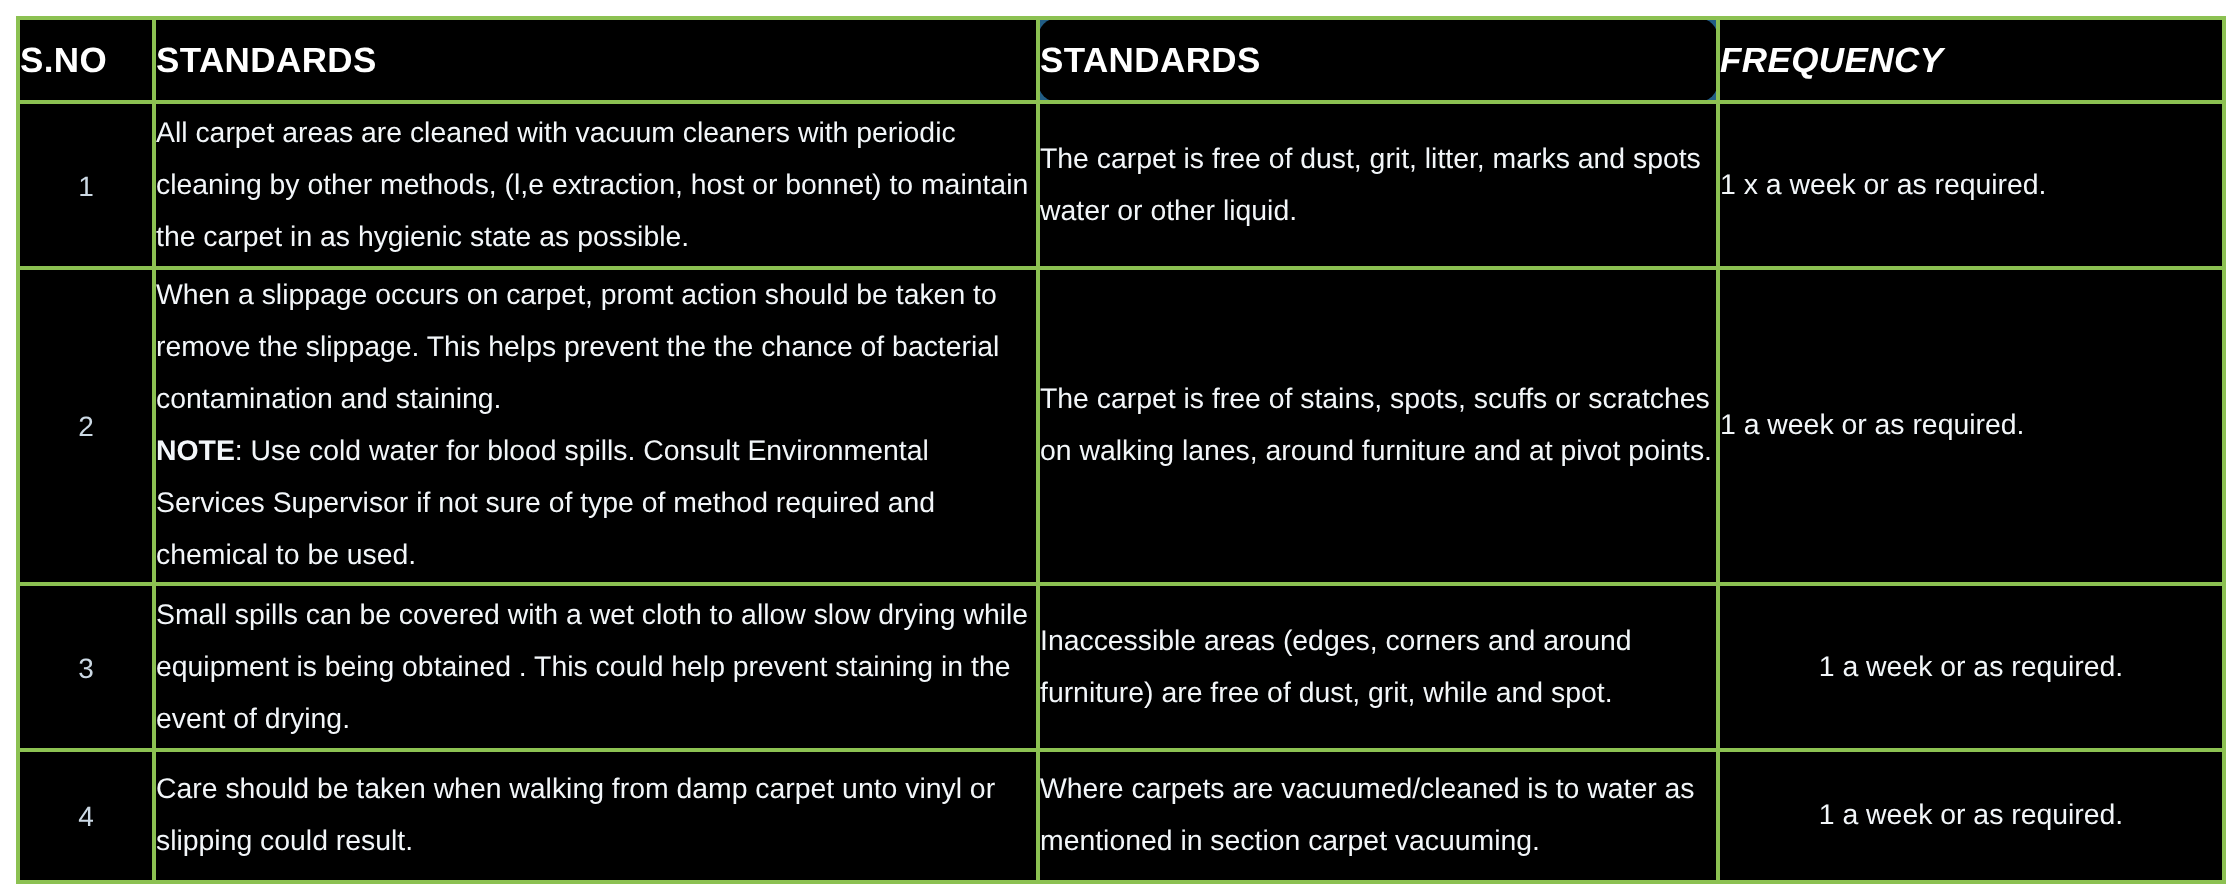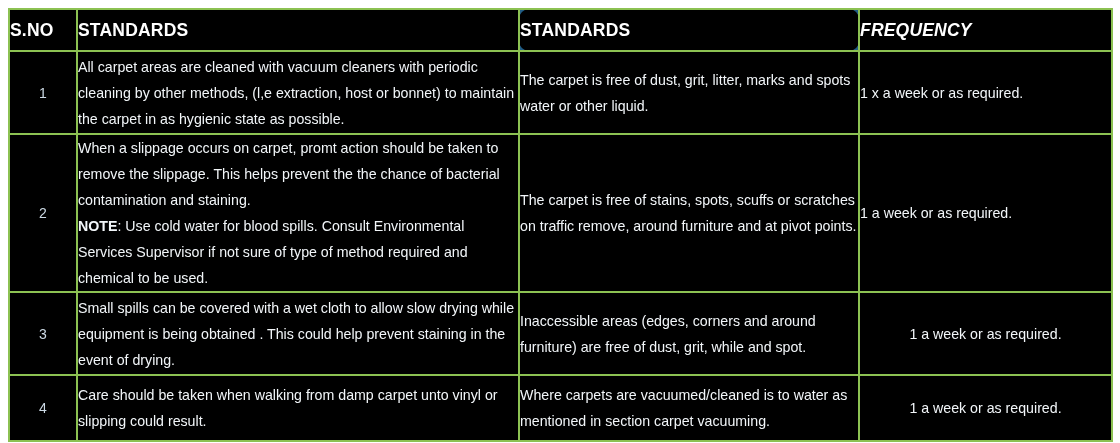--- a/index.html
+++ b/index.html
@@ -133,21 +133,21 @@
       <tr class="row-2">
         <td class="cell-sno">2</td>
         <td class="cell-proc">
           <div class="proc-block">
             <span>When a slippage occurs on carpet, promt action should be taken to remove the slippage. This helps prevent the the chance of bacterial contamination and staining.</span><br>
             <span class="note-label">NOTE</span><span>: Use cold water for blood spills. Consult Environmental Services Supervisor if not sure of type of method required and chemical to be used.</span>
           </div>
         </td>
         <td class="cell-std">
           <div class="std-block">
-            <span> The carpet is free of stains, spots, scuffs or scratches on traffic remove, around furniture and at pivot points.</span>
+            <span> The carpet is free of stains, spots, scuffs or scratches on walking lanes, around furniture and at pivot points.</span>
           </div>
         </td>
         <td class="cell-freq">
           <div class="freq-block">
             <span>1 a week or as required.</span>
           </div>
         </td>
       </tr>
 
       <tr class="row-3">

